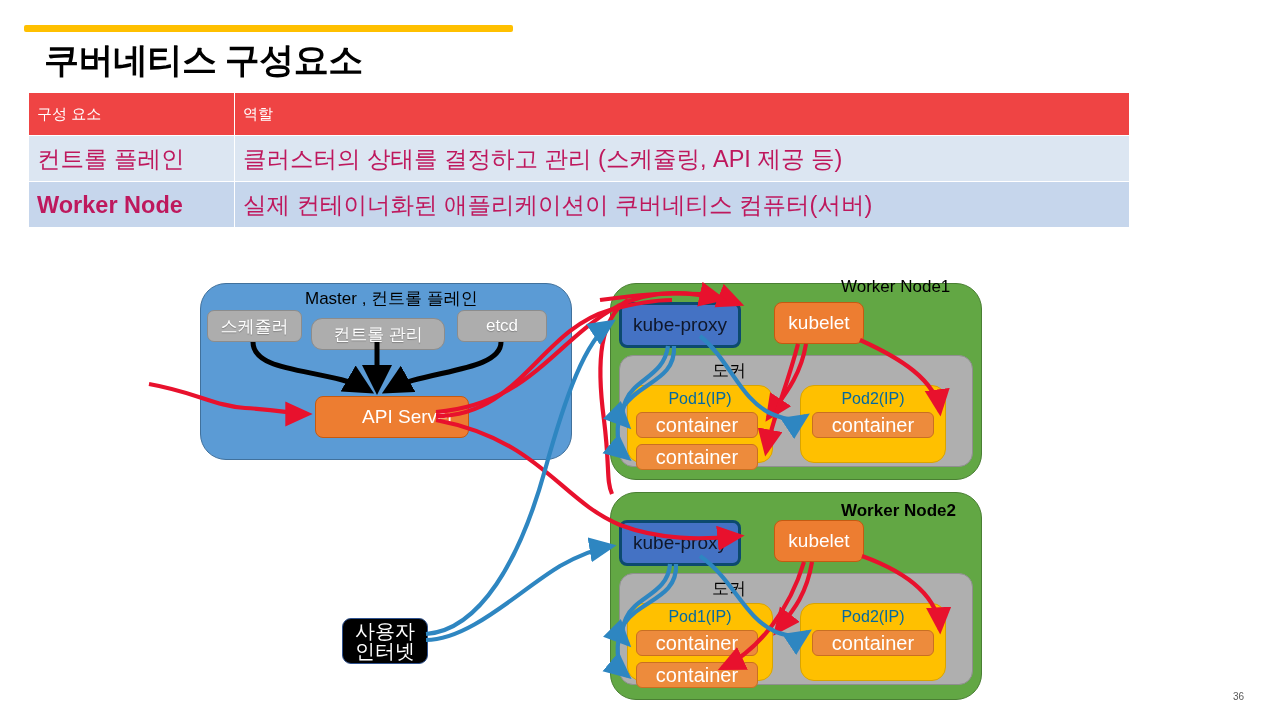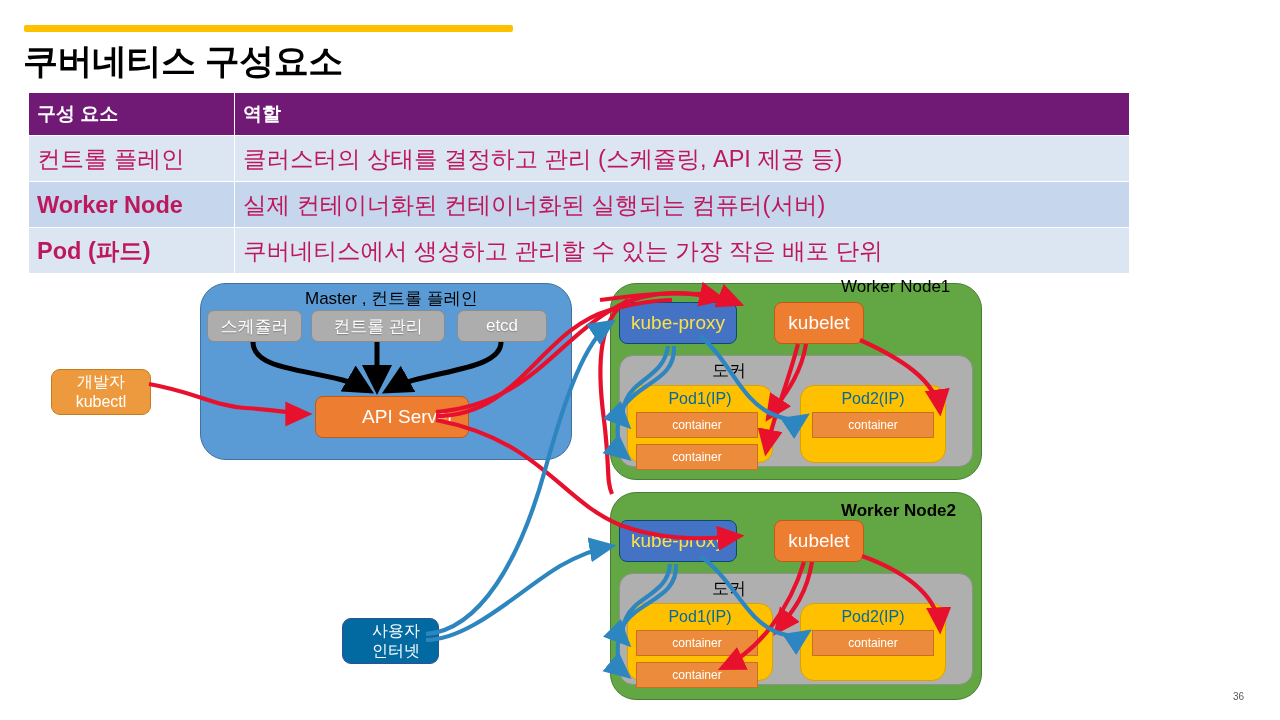--- a/index.html
+++ b/index.html
@@ -21,50 +21,51 @@
     position: absolute;
     left: 24px;
     top: 25px;
     width: 489px;
     height: 7px;
     background: #FFC000;
     border-radius: 2px;
   }
   #slide-title {
     position: absolute;
-    left: 23px;
+    left: 44px;
     top: 40px;
     font-size: 35px;
     font-weight: bold;
     letter-spacing: -0.5px;
     line-height: 42px;
     color: #000000;
     white-space: nowrap;
+    font-family: Liberation Serif, serif;
   }
 
   
   #comp-table {
     position: absolute;
     left: 28px;
     top: 92px;
     width: 1102px;
     border-collapse: collapse;
     table-layout: fixed;
   }
   #comp-table th, #comp-table td {
     border: 1px solid #ffffff;
     padding: 2px 8px;
     vertical-align: middle;
     text-align: left;
   }
   #comp-table thead th {
-    background: #701a75;
-    color: #ffffff;
-    font-size: 19px;
-    font-weight: bold;
+    background: #ef4444;
+    color: #ffffff;
+    font-size: 15px;
+    font-weight: normal;
     height: 38px;
     line-height: 28px;
   }
   #comp-table tbody td {
     font-size: 23.5px;
     height: 41px;
     line-height: 30px;
     color: #be185d;
   }
   #comp-table tbody tr:nth-child(odd) td { background: #DCE6F2; }
@@ -130,49 +131,48 @@
     border-radius: 8px;
     color: #ffffff;
     display: flex;
     align-items: center;
     justify-content: center;
     font-size: 19px;
   }
   .orange-small {
     background: #ED8B3C;
     border: 1px solid #C96F22;
-    border-radius: 0;
-    color: #ffffff;
-    display: flex;
-    align-items: center;
-    justify-content: center;
-    font-size: 12px;
+    border-radius: 6px;
+    color: #ffffff;
+    display: flex;
+    align-items: center;
+    justify-content: center;
+    font-size: 20px;
   }
   .blue-pill {
     background: #4472C4;
-    border: 1px solid #0c4a6e;
+    border: 3px solid #0c4a6e;
     border-radius: 8px;
-    color: #fde047;
+    color: #0f172a;
     display: flex;
     align-items: center;
     justify-content: center;
     font-size: 19px;
   }
   .pale-blue-pill {
-    background: #0369a1;
+    background: #000000;
     border: 1px solid #2F528F;
     border-radius: 9px;
     color: #ffffff;
     display: flex;
     flex-direction: column;
     align-items: center;
     justify-content: center;
-    font-size: 16px;
+    font-size: 20px;
     line-height: 20px;
-    padding-left: 11px;
   }
   .dev-pill {
     background: #ED9A3F;
     border: 1px solid #C77B20;
     border-radius: 9px;
     color: #ffffff;
     display: flex;
     flex-direction: column;
     align-items: center;
     justify-content: center;
@@ -219,44 +219,36 @@
       <th>역할</th>
     </tr>
   </thead>
   <tbody>
     <tr>
       <td>컨트롤 플레인</td>
       <td>클러스터의 상태를 결정하고 관리 (스케쥴링, API 제공 등)</td>
     </tr>
     <tr>
       <td class="k-bold">Worker Node</td>
-      <td>실제 컨테이너화된 컨테이너화된 실행되는 컴퓨터(서버)</td>
-    </tr>
-    <tr>
-      <td class="k-bold">Pod (파드)</td>
-      <td>쿠버네티스에서 생성하고 관리할 수 있는 가장 작은 배포 단위</td>
+      <td>실제 컨테이너화된 애플리케이션이 쿠버네티스 컴퓨터(서버)</td>
     </tr>
   </tbody>
 </table>
 
 <div id="diagram-layer">
 
   <div class="node-box master-box" style="left:200px; top:13px; width:372px; height:177px;"></div>
   <div class="caption" style="left:305px; top:17px; font-size:17px;text-align:center;">Master , 컨트롤 플레인</div>
 
   <div class="gray-pill" style="position:absolute; left:207px; top:40px; width:93px; height:30px;">스케쥴러</div>
-  <div class="gray-pill" style="position:absolute; left:311px; top:40px; width:132px; height:30px;">컨트롤 관리</div>
+  <div class="gray-pill" style="position:absolute; left:311px; top:48px; width:132px; height:30px;border-radius:11px;">컨트롤 관리</div>
   <div class="gray-pill" style="position:absolute; left:457px; top:40px; width:88px; height:30px;">etcd</div>
 
   <div class="orange-pill" style="position:absolute; left:315px; top:126px; width:120px; height:40px;padding-left:32px;">API Server</div>
 
-  <div class="dev-pill" style="position:absolute; left:51px; top:99px; width:98px; height:44px;">
-    <span>개발자</span>
-    <span>kubectl</span>
-  </div>
 
   <div class="pale-blue-pill" style="position:absolute; left:342px; top:348px; width:84px; height:44px;">
     <span>사용자</span>
     <span>인터넷</span>
   </div>
 
   <div class="node-box worker-box" style="left:610px; top:13px; width:372px; height:197px;"></div>
   <div class="caption" style="left:841px; top:7px;">Worker Node1</div>
 
   <div class="blue-pill" style="position:absolute; left:619px; top:32px; width:116px; height:40px;">kube-proxy</div>

